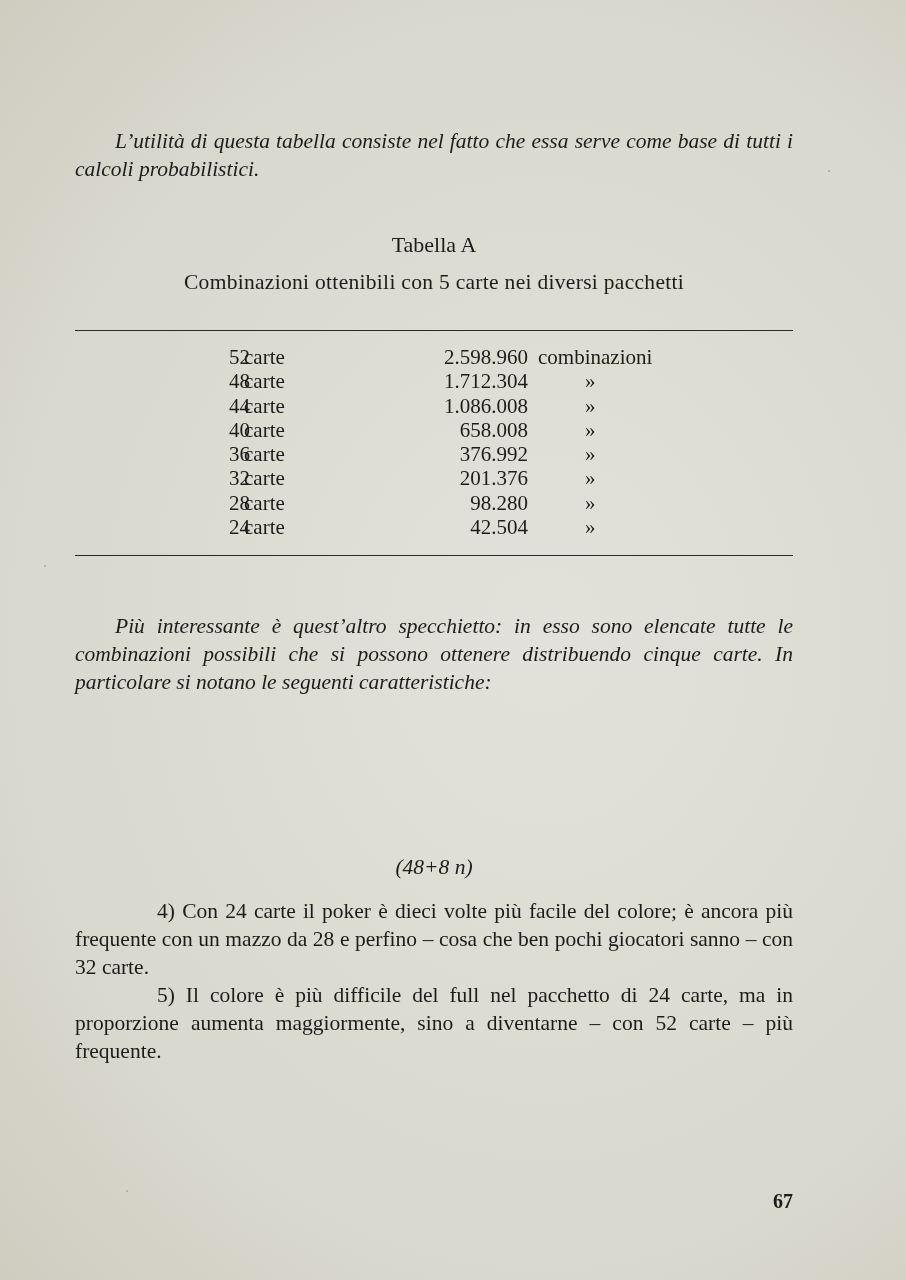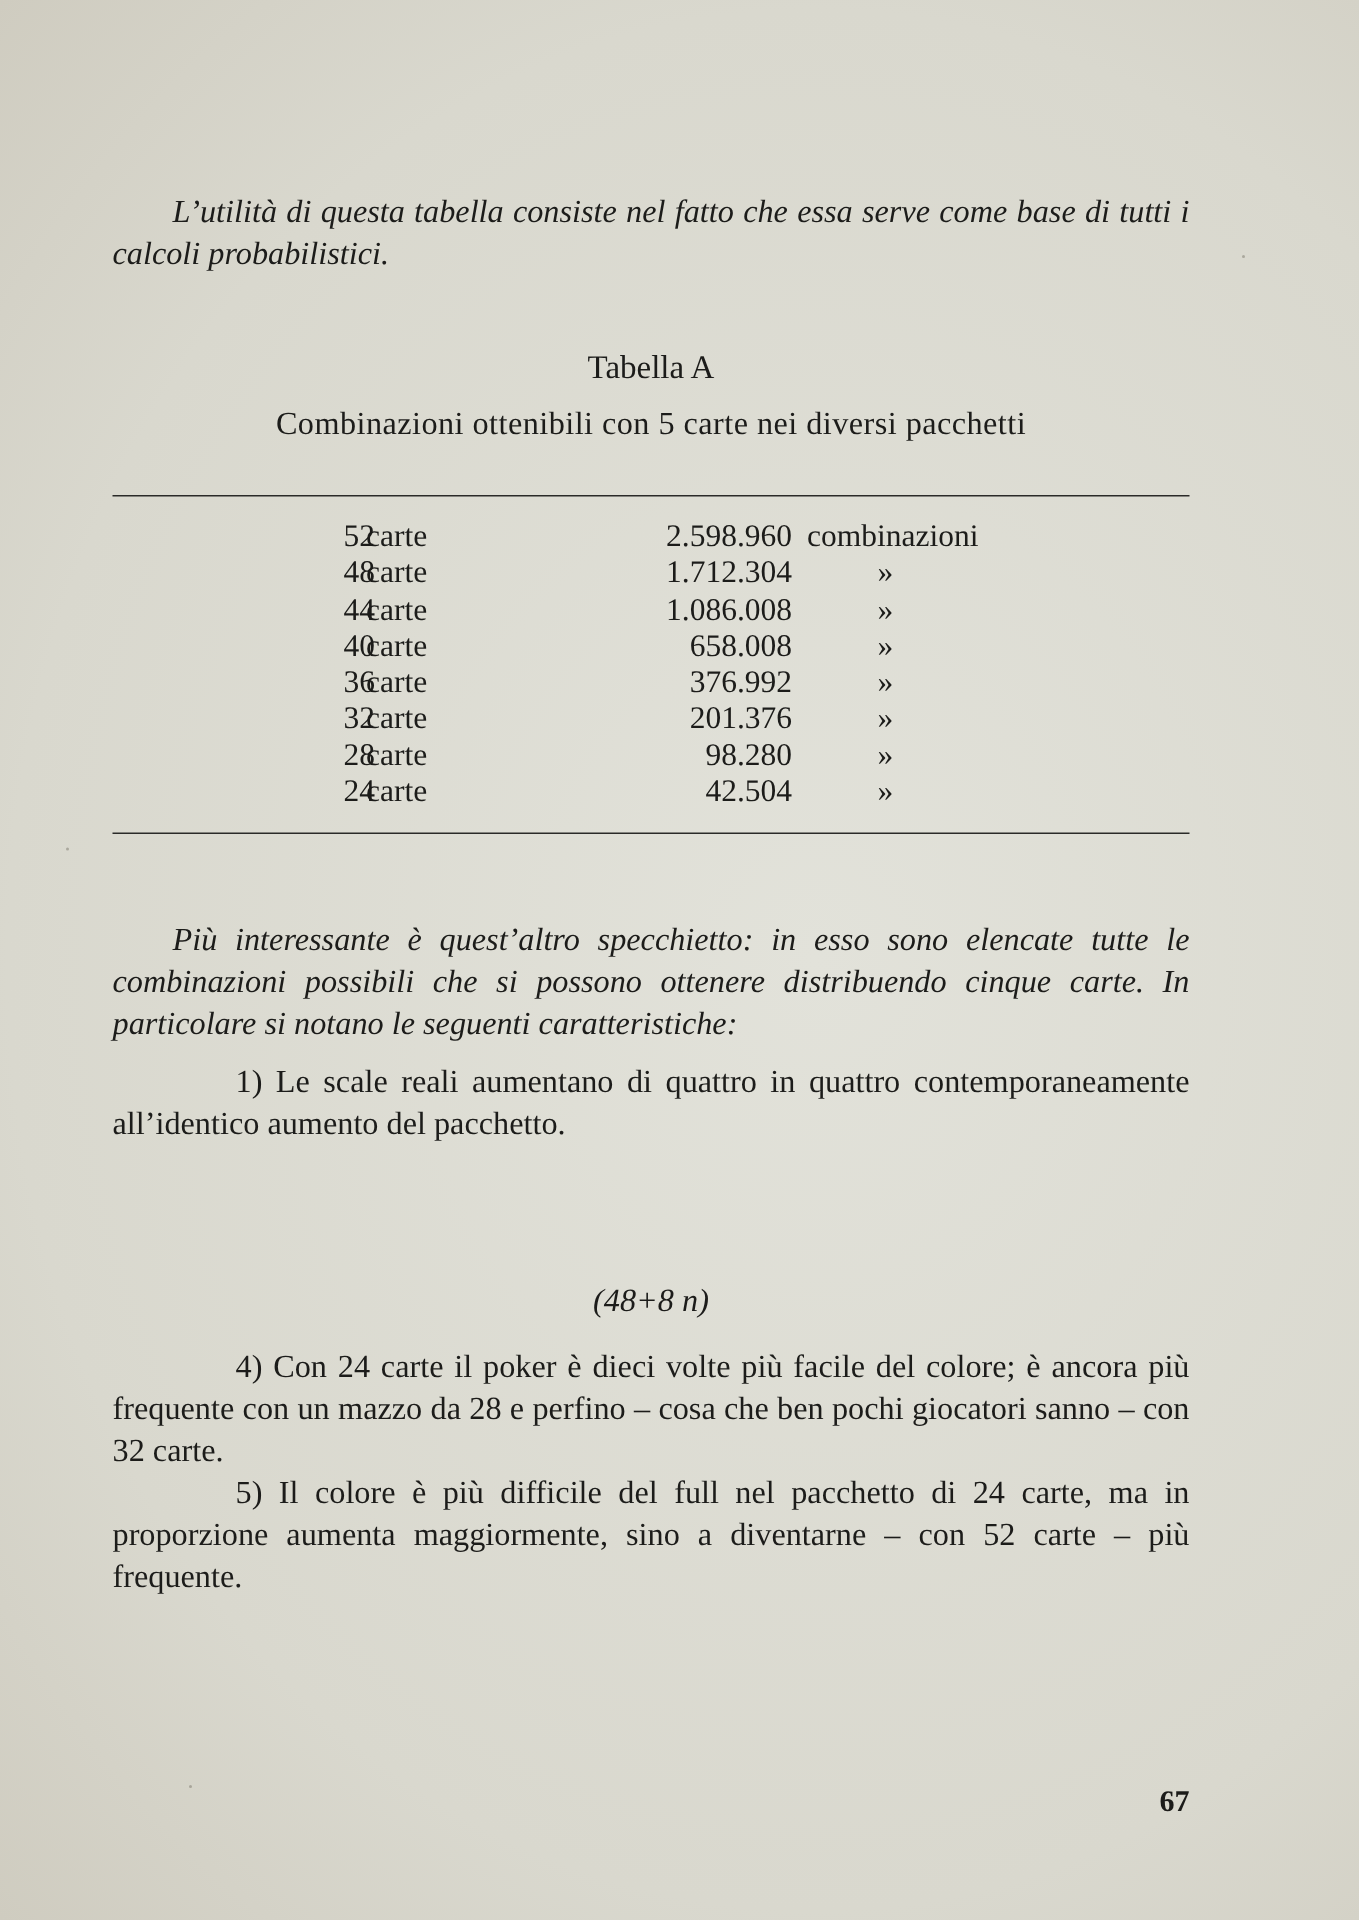--- a/index.html
+++ b/index.html
@@ -130,21 +130,20 @@
       <span class="tvalue">42.504</span>
       <span class="tditto">»</span>
     </div>
   </div>
 
   <div id="rule-bottom" class="rule"></div>
 
   <p id="body-para" class="para indent-first">Più interessante è quest’altro specchietto: in esso sono elencate tutte le combinazioni possibili che si possono ottenere distribuendo cinque carte. In particolare si notano le seguenti caratteristiche:</p>
 
   <div id="items-a">
-    <p class="para indent-item">1) Le scale reali aumentano di quattro in quattro contemporaneamente all’identico aumento del pacchetto.</p>
   </div>
 
   <div id="formula">(48+8 n)</div>
 
   <div id="items-b">
     <p class="para indent-item">4) Con 24 carte il poker è dieci volte più facile del colore; è ancora più frequente con un mazzo da 28 e perfino – cosa che ben pochi giocatori sanno – con 32 carte.</p>
     <p class="para indent-item">5) Il colore è più difficile del full nel pacchetto di 24 carte, ma in proporzione aumenta maggiormente, sino a diventarne – con 52 carte – più frequente.</p>
   </div>
 
   <div id="page-number">67</div>

